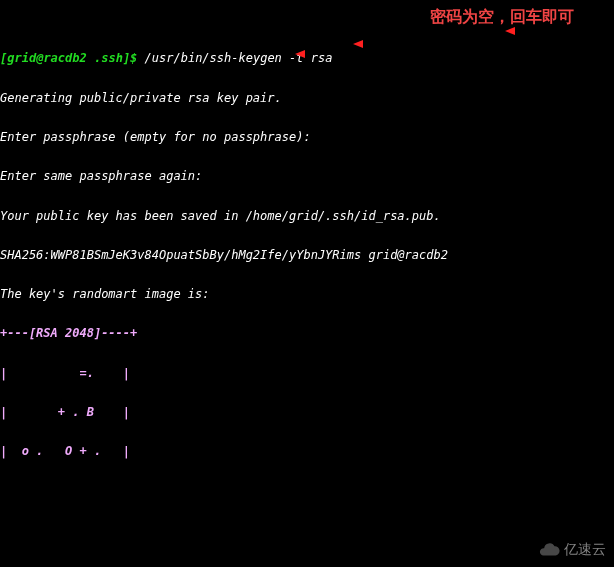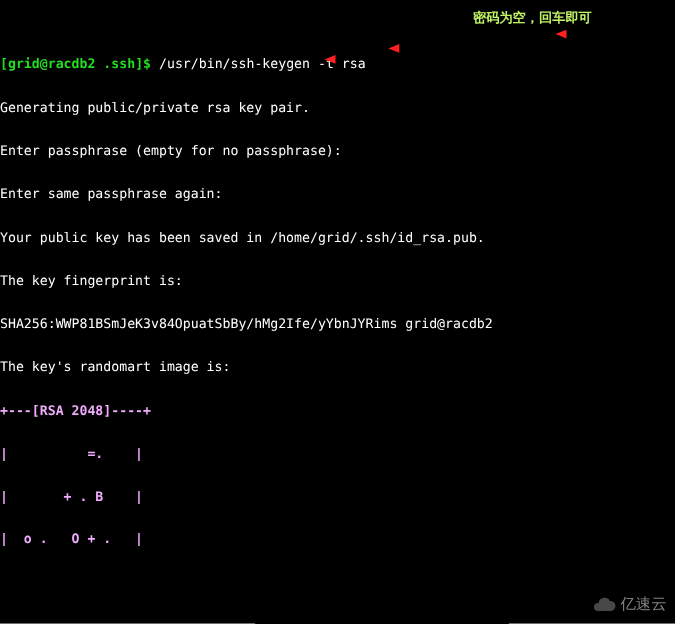--- a/index.html
+++ b/index.html
@@ -8,29 +8,29 @@
     height:567px;
     background:#000;
     font-family:"DejaVu Sans Mono","Menlo","Consolas",monospace;
     font-size:12px;
     line-height:13.1px;
     color:#fff;
     white-space:pre;
     position:relative;
     overflow:hidden;
   }
-  .line{display:block;}
+  .line{display:block;font-style:italic;}
   .prompt{color:#22dd22;font-weight:bold;}
   .plain{color:#ffffff;}
   .green{color:#f0abfc;font-weight:bold;}
   .anno{
     position:absolute;
-    color:#bef264;
+    color:#ef4444;
     font-family:"SimSun","Arial",sans-serif;
-    font-size:12px;
+    font-size:16px;
     font-weight:bold;
   }
   .arrow{
     position:absolute;
     width:0;height:0;
     border-style:solid;
   }
   .arrow-l{
     border-width:4px 10px 4px 0;
     border-color:transparent #ff2020 transparent transparent;
@@ -53,21 +53,20 @@
 <body>
 
 <div class="terminal">
 
   
   <span class="line"><span class="prompt">[<span>grid</span>@<span>racdb2</span> <span>.ssh</span>]$ </span><span class="plain">/usr/bin/ssh-keygen -t rsa</span></span>
   <span class="line plain">Generating public/private rsa key pair.</span>
   <span class="line plain">Enter passphrase (empty for no passphrase):</span>
   <span class="line plain">Enter same passphrase again:</span>
   <span class="line plain">Your public key has been saved in /home/grid/.ssh/id_rsa.pub.</span>
-  <span class="line plain">The key fingerprint is:</span>
   <span class="line plain">SHA256:WWP81BSmJeK3v84OpuatSbBy/hMg2Ife/yYbnJYRims grid@racdb2</span>
   <span class="line plain">The key's randomart image is:</span>
   <span class="line green">+---[RSA 2048]----+</span>
   <span class="line green">|          =.    |</span>
   <span class="line green">|       + . B    |</span>
   <span class="line green">|  o .   O + .   |</span>
   
   
   
   

